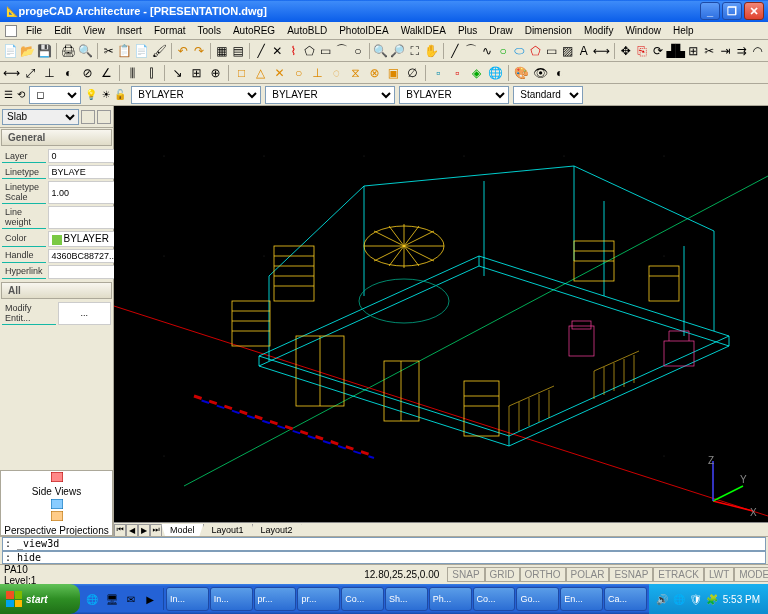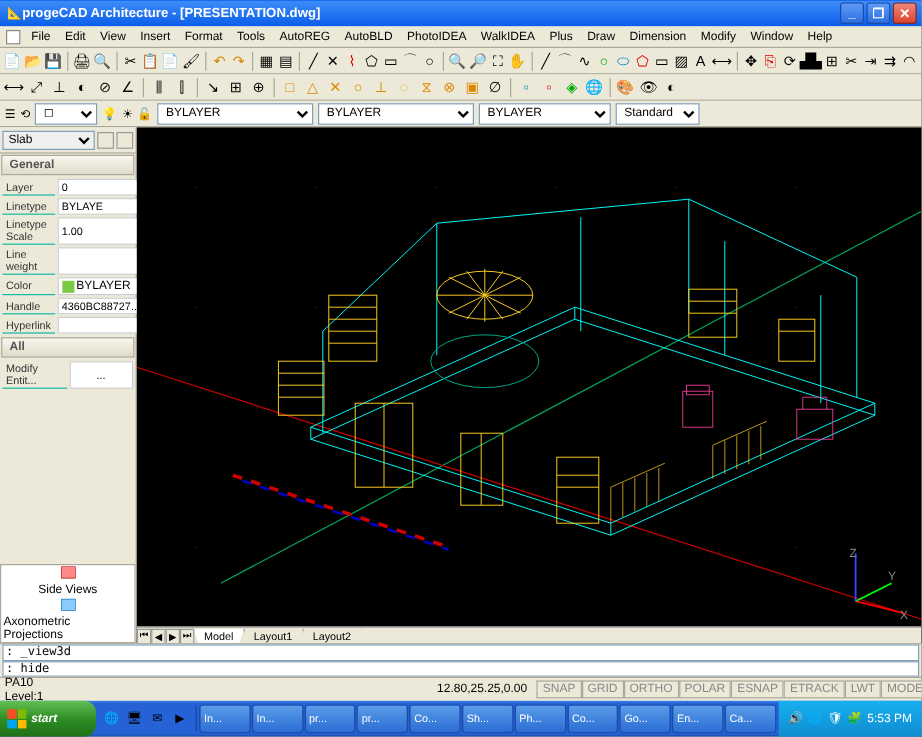--- a/index.html
+++ b/index.html
@@ -248,21 +248,20 @@
       <div class="vitem">
           <svg class="vicon">
             <rect width="12" height="10" fill="#f88" stroke="#a00"></rect>
           </svg>
           <span>Side Views</span>
         </div>
       <div class="vitem">
           <svg class="vicon">
             <rect width="12" height="10" fill="#8cf" stroke="#06a"></rect>
           </svg>
-          <span>Axonometric Projections</span>
         </div>
       <div class="vitem">
           <svg class="vicon">
             <rect width="12" height="10" fill="#fc8" stroke="#a60"></rect>
           </svg>
           <span>Perspective Projections</span>
         </div>
       <div class="vitem">
           <svg class="vicon">
             <rect width="12" height="10" fill="#8fc" stroke="#0a6"></rect>

